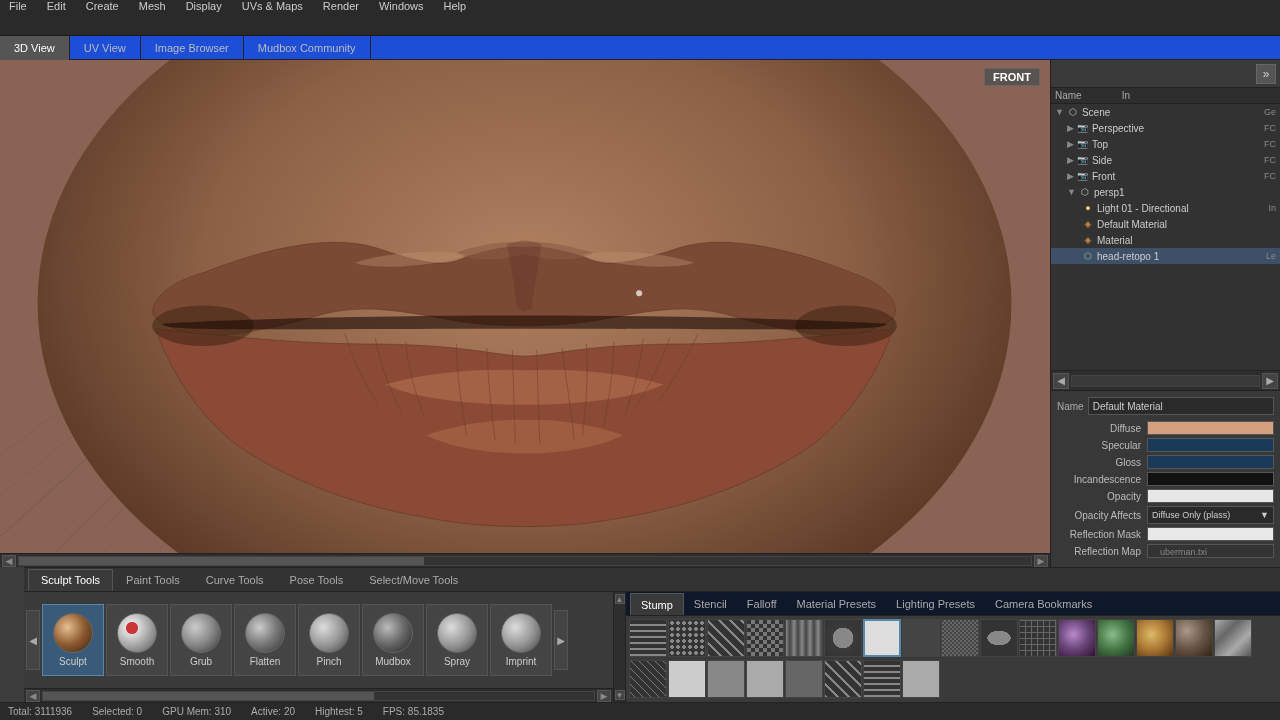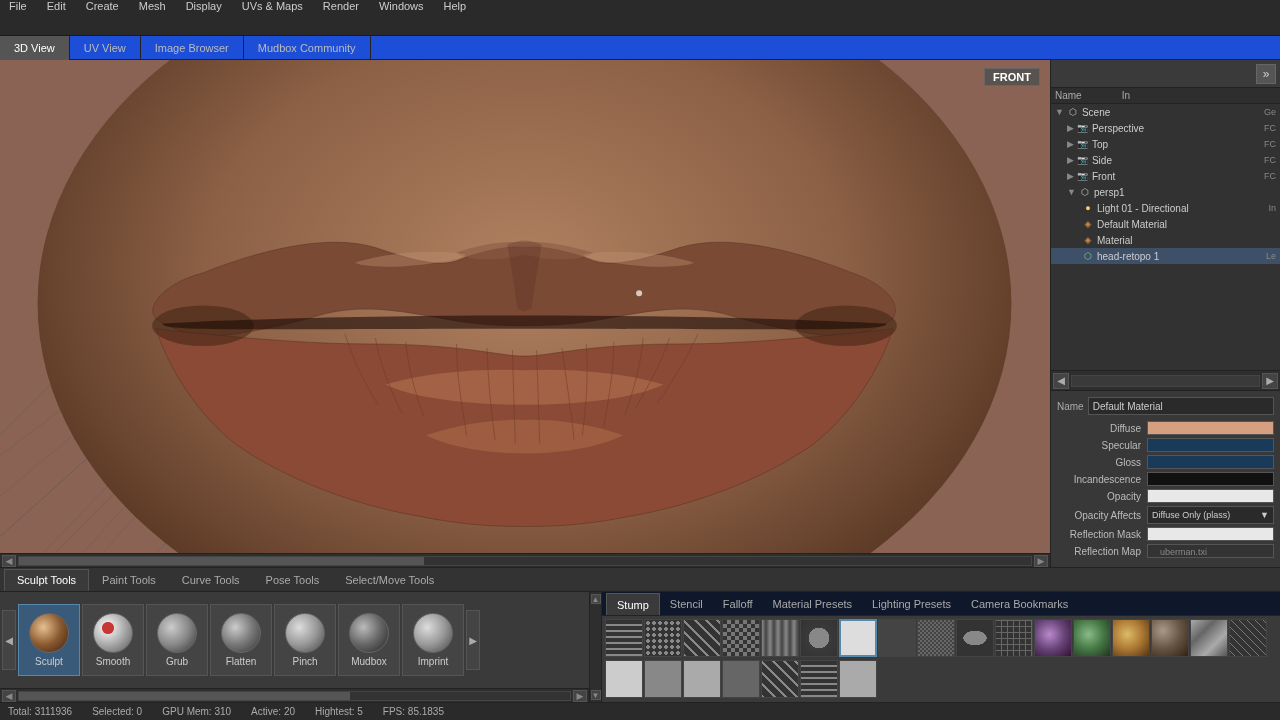--- a/index.html
+++ b/index.html
@@ -254,20 +254,21 @@
     }
 
     
     .bottom-area {
       height: 135px;
       background: #3a3a3a;
       border-top: 1px solid #222;
       display: flex;
       flex-direction: column;
       flex-shrink: 0;
+      margin-left: 24px;
     }
 
     
     .sculpt-tabs {
       height: 24px;
       background: #333;
       display: flex;
       align-items: flex-end;
       border-bottom: 1px solid #222;
       padding: 0 4px;
@@ -850,20 +851,24 @@
           <div class="tool-item">
             <div class="tool-icon sphere-pinch"></div>
             <span class="tool-label">Pinch</span>
           </div>
 
           <div class="tool-item">
             <div class="tool-icon sphere-foamy"></div>
             <span class="tool-label">Mudbox</span>
           </div>
 
+          <div class="tool-item">
+            <div class="tool-icon sphere-spray"></div>
+            <span class="tool-label">Spray</span>
+          </div>
 
 
           <div class="tool-item">
             <div class="tool-icon sphere-imprint"></div>
             <span class="tool-label">Imprint</span>
           </div>
 
         </div>
 
         <div class="tool-scroll-btn">▶</div>

